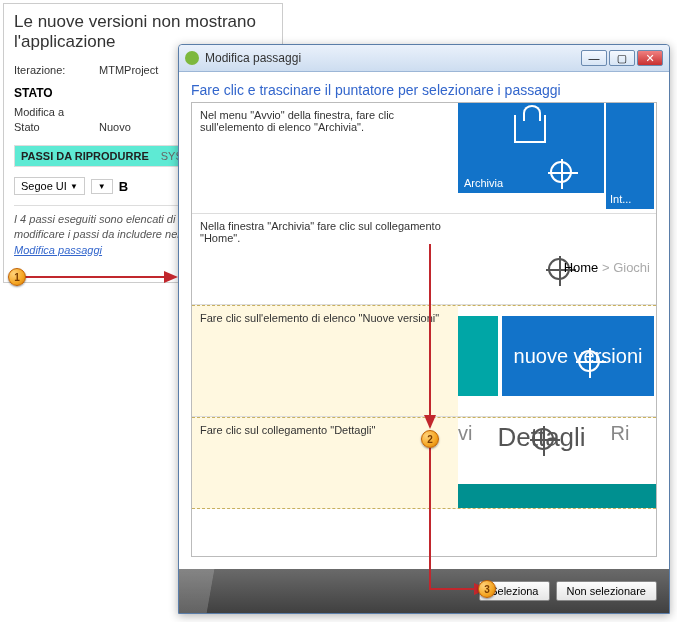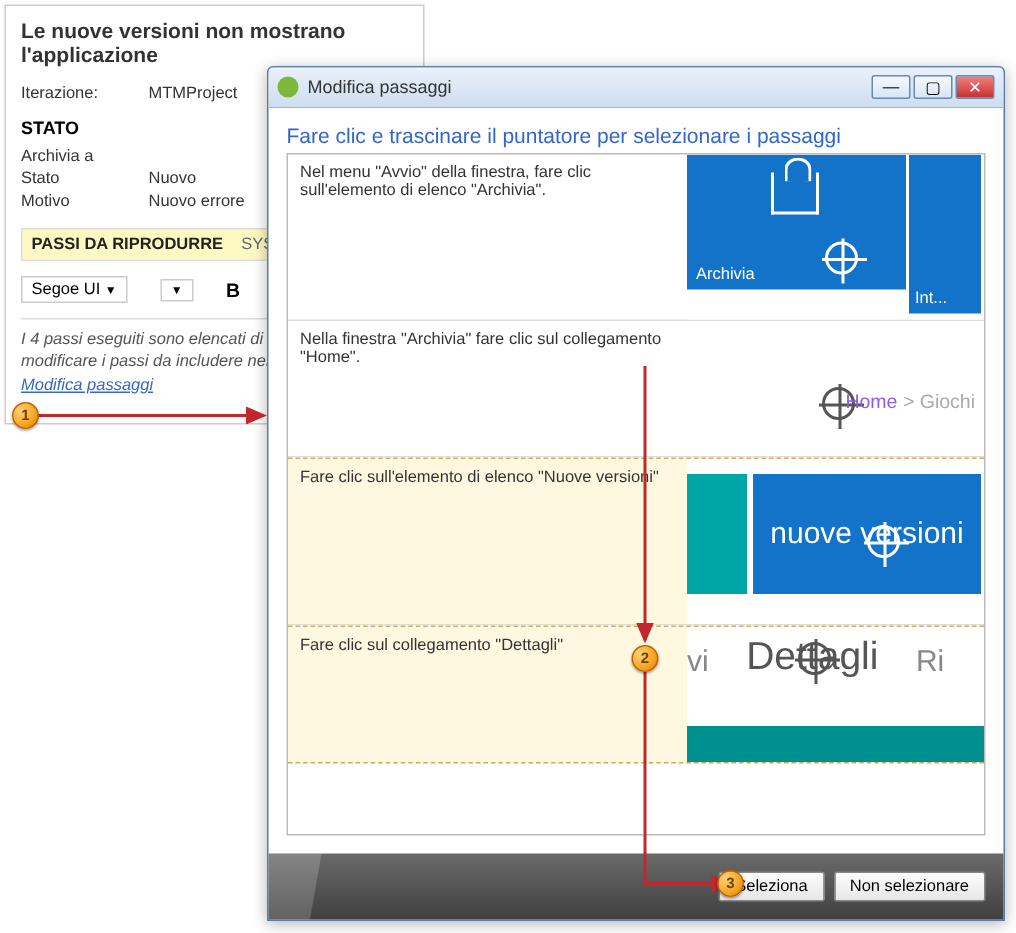--- a/index.html
+++ b/index.html
@@ -1,28 +1,28 @@
 <!DOCTYPE html>
 <html><head>
 <meta charset="utf-8">
 <style>
   * { box-sizing: border-box; margin: 0; padding: 0; }
   body { font-family: "Segoe UI", Tahoma, sans-serif; font-size: 12px; background: #fff; width: 677px; height: 622px; position: relative; overflow: hidden; }
   
   
   .back-panel { position: absolute; left: 3px; top: 3px; width: 280px; height: 280px; border: 1px solid #ccc; background: #fff; padding: 8px 10px; }
-  .bp-title { font-size: 14px; font-weight: 700; color: #333; margin-bottom: 12px; }
+  .bp-title { font-size: 17px; font-weight: 400; color: #333; margin-bottom: 12px; }
   .bp-row { display: flex; font-size: 11px; margin-bottom: 3px; }
   .bp-row .lab { width: 85px; color: #333; }
   .bp-row .val { color: #333; }
   .bp-stato { font-weight: bold; font-size: 12px; margin: 10px 0 6px; }
-  .bp-tabs { display: flex; gap: 12px; font-size: 11px; margin-top: 12px; background: #fef9c3; padding: 4px 6px; border: 1px solid #ddd; }
+  .bp-tabs { display: flex; gap: 12px; font-size: 11px; margin-top: 12px; background: #5eead4; padding: 4px 6px; border: 1px solid #ddd; }
   .bp-tab-active { font-weight: bold; color: #222; }
   .bp-tab { color: #666; }
-  .bp-toolbar { display: flex; gap: 22px; align-items: center; margin-top: 6px; padding: 4px 0; }
+  .bp-toolbar { display: flex; gap: 6px; align-items: center; margin-top: 6px; padding: 4px 0; }
   .bp-dd { border: 1px solid #ccc; padding: 2px 6px; font-size: 11px; display:flex; align-items:center; gap:3px; }
   .chev { font-size: 8px; }
   .bp-bold { font-weight: bold; font-size: 13px; }
   .bp-note { font-style: italic; font-size: 11px; color: #555; margin-top: 6px; line-height: 1.4; border-top:1px solid #ddd; padding-top:6px;}
   .bp-link { color: #3366cc; text-decoration: underline; cursor: pointer; }
   
   
   .dialog { position: absolute; left: 178px; top: 44px; width: 492px; height: 570px; background: #fff; border: 1px solid #5a7da8; border-radius: 4px 4px 0 0; box-shadow: 0 2px 10px rgba(0,0,0,.3); display:flex; flex-direction:column; }
   .titlebar { height: 27px; background: linear-gradient(#eaf1fb,#cdddf0); display: flex; align-items: center; padding: 0 6px; border-radius: 4px 4px 0 0; border-bottom:1px solid #9cb6d6;}
   .titlebar .ticon { width: 14px; height: 14px; background: #7db83d; border-radius: 50%; margin-right: 6px; }
@@ -57,28 +57,28 @@
   .t1 .sm { left:148px; top:0; width:48px; height:106px; }
   .cross { position:absolute; width:22px; height:22px; border:2px solid #555; border-radius:50%; }
   .cross.white{ border-color:#fff;}
   .cross::before,.cross::after{content:"";position:absolute;background:currentColor;}
   .cross::before{left:9px;top:-4px;width:2px;height:30px;}
   .cross::after{top:9px;left:-4px;height:2px;width:30px;}
   .t1 .big .cross { bottom:10px; right:32px; color:#fff;}
   
   .t2 .bigtxt { position:absolute; left:18px; top:-8px; font-size:34px; color:#333; letter-spacing:-2px;}
   .t2 .bc { position:absolute; right:6px; top:46px; font-size:13px; color:#aaa;}
-  .t2 .bc .home{color:#8b5cf6; position:relative;}
+  .t2 .bc .home{color:#000000; position:relative;}
   .t2 .cross{ top:44px; left:90px; color:#555;}
   
   .t3 .tile-green{position:absolute;left:0;top:10px;width:40px;height:80px;background:#00a6a6;}
   .t3 .tile-blue2{position:absolute;left:44px;top:10px;width:152px;height:80px;background:#1273c9;color:#fff;font-size:20px;display:flex;align-items:center;justify-content:center;line-height:1.1;}
   .t3 .cross{top:34px;left:76px;color:#fff;}
   
-  .t4 .row1{position:absolute;left:0;top:4px;display:flex;align-items:flex-end;gap:25px;color:#888;font-size:20px;}
+  .t4 .row1{position:absolute;left:0;top:4px;display:flex;align-items:flex-start;gap:25px;color:#888;font-size:20px;}
   .t4 .row1 .det{color:#555;font-size:26px;}
   .t4 .greenbar{position:absolute;left:0;bottom:0;width:100%;height:24px;background:#009090;}
   .t4 .cross{top:10px;left:74px;color:#555;}
   
   
   .badge { width:18px; height:18px; border-radius:50%; background:radial-gradient(circle at 30% 30%, #ffd27a, #f5a623 60%, #d17a00); border:1px solid #c06000; color:#7a3d00; font-size:10px; font-weight:bold; display:flex; align-items:center; justify-content:center; position:absolute; box-shadow:0 1px 2px rgba(0,0,0,.4);}
   
   
   .overlay { position:absolute; left:0; top:0; width:677px; height:622px; pointer-events:none; }
 </style>
@@ -86,30 +86,26 @@
 <body>
 
 <div class="back-panel">
   <div class="bp-title">Le nuove versioni non mostrano l'applicazione</div>
   <div class="bp-row">
     <div class="lab">Iterazione:</div>
     <div class="val">MTMProject</div>
   </div>
   <div class="bp-stato">STATO</div>
   <div class="bp-row">
-    <div class="lab">Archivia a</div>
+    <div class="lab">Modifica a</div>
     <div class="val"></div>
   </div>
   <div class="bp-row">
     <div class="lab">Stato</div>
     <div class="val">Nuovo</div>
-  </div>
-  <div class="bp-row">
-    <div class="lab">Motivo</div>
-    <div class="val">Nuovo errore</div>
   </div>
   <div class="bp-tabs">
     <div class="bp-tab-active">PASSI DA RIPRODURRE</div>
     <div class="bp-tab">SYS...</div>
   </div>
   <div class="bp-toolbar">
     <div class="bp-dd">
         <span>Segoe UI</span>
         <span class="chev">▼</span>
       </div>

